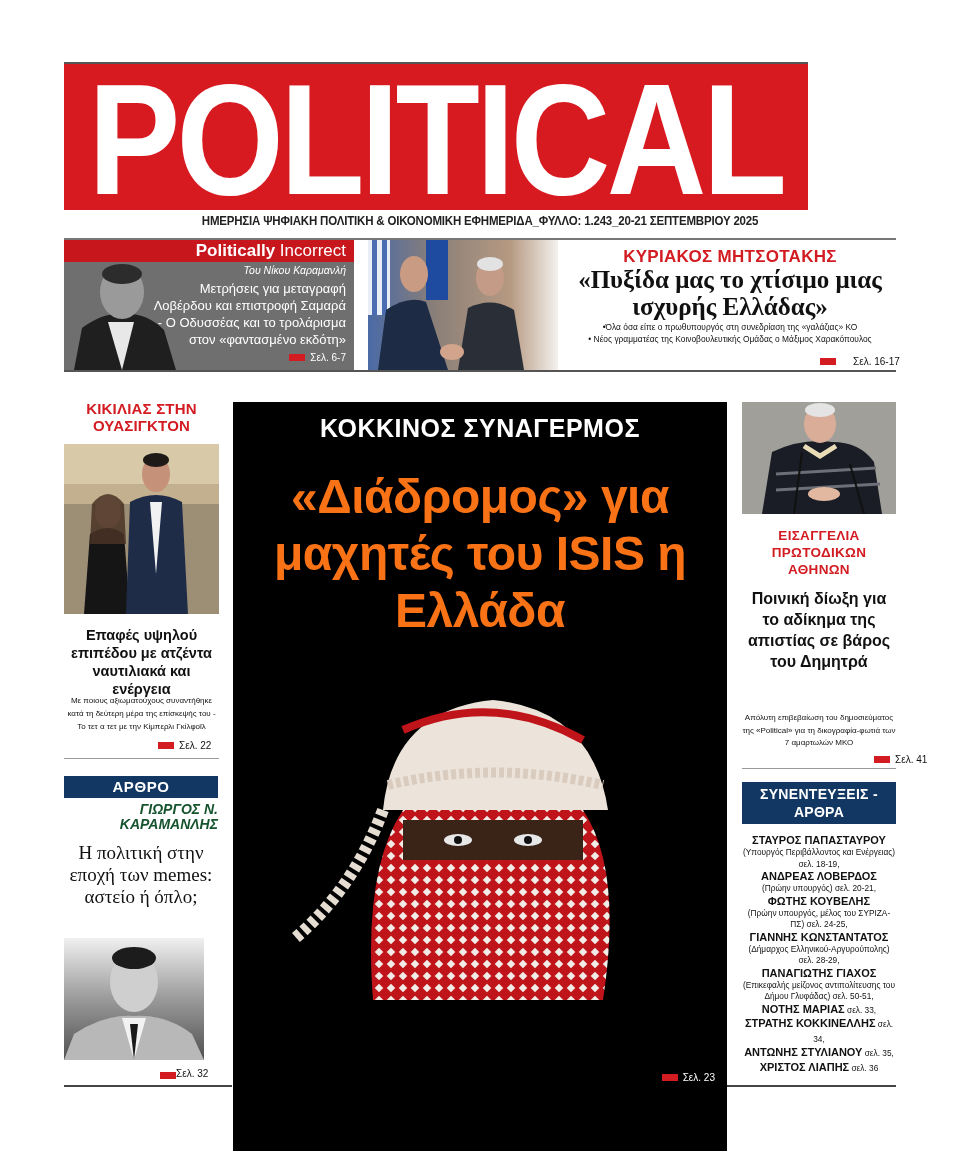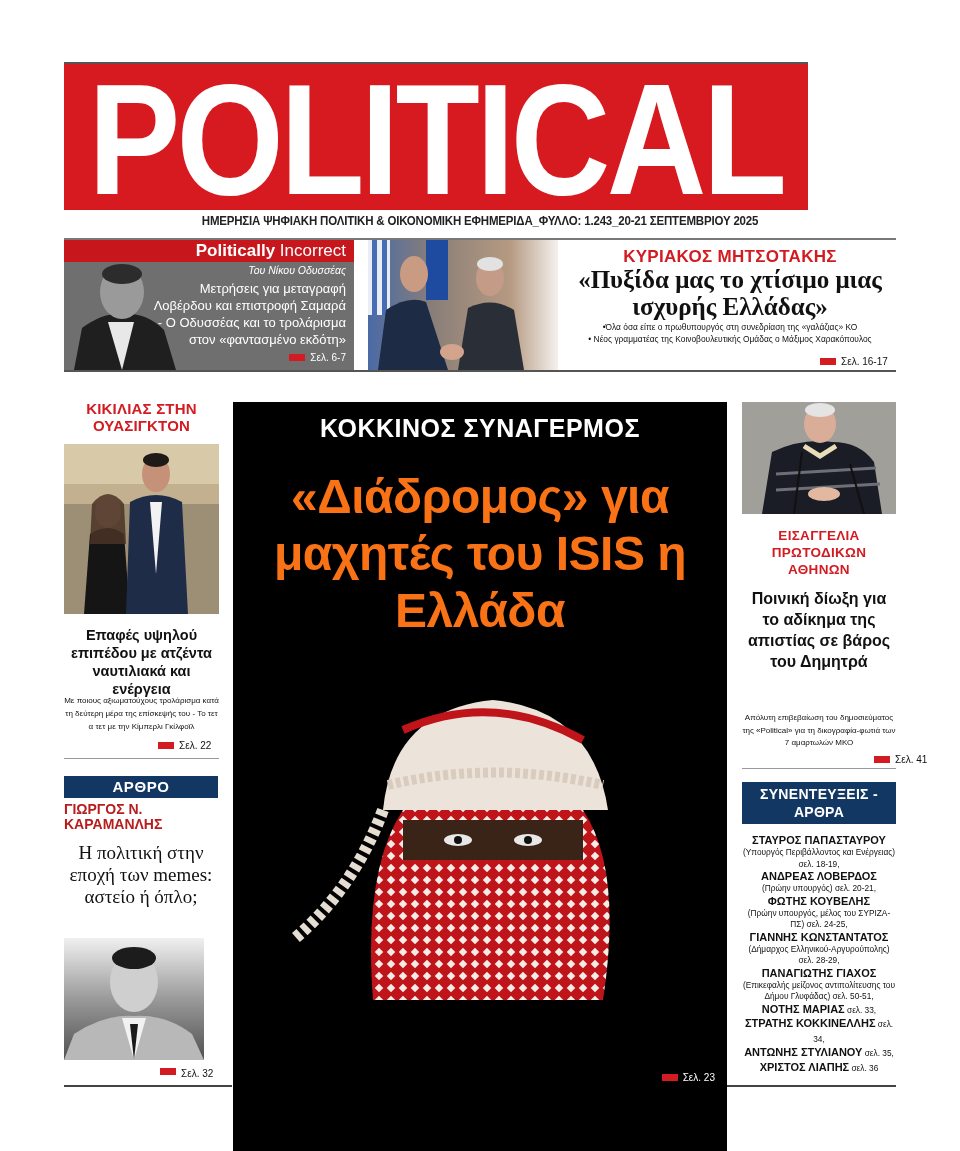--- a/index.html
+++ b/index.html
@@ -21,38 +21,38 @@
   .pi-author { position: absolute; right: 8px; top: 24px; color: #fff; font-style: italic; font-size: 10.5px; }
   .pi-text { position: absolute; right: 8px; top: 40px; width: 200px; text-align: right; color: #fff; font-size: 13px; line-height: 17px; }
   .pi-page { position: absolute; right: 8px; top: 112px; color: #fff; font-size: 10px; display: flex; align-items: center; gap: 5px; }
   .pi-photo { position: absolute; left: 0; top: 10px; width: 118px; height: 120px; }
 
   
   .mit-photo { left: 368px; top: 240px; width: 190px; height: 130px; overflow: hidden; background: linear-gradient(90deg, #3b5a92 0%, #7d8fb8 30%, #a99383 60%, #efeae5 100%); }
   .mit-kicker { left: 565px; top: 247px; width: 330px; text-align: center; color: #d31b22; font-size: 17px; font-weight: 700; letter-spacing: 0.3px; }
   .mit-title { left: 565px; top: 266px; width: 330px; text-align: center; font-family: "Liberation Serif", "DejaVu Serif", serif; font-size: 25px; font-weight: 700; line-height: 27px; color: #111; }
   .mit-bullets { left: 565px; top: 322px; width: 330px; text-align: center; font-size: 8.4px; line-height: 11.5px; color: #111; }
-  .mit-page { left: 820px; top: 356px; font-size: 10px; display: flex; align-items: center; gap: 5px; }
+  .mit-page { left: 820px; top: 356px; font-size: 10px; display: flex; align-items: center; gap: 17px; }
   .rule-top2 { left: 64px; top: 370px; width: 832px; height: 2px; background: #555; }
 
   .red-sq { display: inline-block; width: 16px; height: 7px; background: #d31b22; }
 
   
   .kik-kicker { left: 64px; top: 400px; width: 155px; text-align: center; color: #d31b22; font-size: 15px; font-weight: 700; line-height: 17px; letter-spacing: 0.2px; }
   .kik-photo { left: 64px; top: 444px; width: 155px; height: 170px; overflow: hidden; background: linear-gradient(180deg, #c9b79a 0%, #b7a687 40%, #8e8270 100%); }
   .kik-title { left: 64px; top: 626px; width: 155px; text-align: center; font-size: 14.5px; font-weight: 700; line-height: 18px; color: #111; }
   .kik-sub { left: 64px; top: 694px; width: 155px; text-align: center; font-size: 8px; line-height: 13px; color: #111; }
   .kik-page { left: 158px; top: 740px; font-size: 10px; display: flex; align-items: center; gap: 5px; }
   .rule-l1 { left: 64px; top: 758px; width: 155px; height: 1px; background: #999; }
 
   .arthro-bar { left: 64px; top: 776px; width: 154px; height: 22px; background: #123763; color: #fff; text-align: center; font-size: 15px; font-weight: 700; line-height: 22px; letter-spacing: 0.6px; }
-  .arthro-author { left: 64px; top: 802px; width: 154px; text-align: left; font-size: 14px; font-weight: 700; line-height: 15px; color: #b91c1c; }
+  .arthro-author { left: 64px; top: 802px; width: 154px; text-align: right; font-size: 14px; font-weight: 700; line-height: 15px; color: #14532d; font-style: italic; }
   .arthro-title { left: 64px; top: 842px; width: 154px; text-align: center; font-family: "Liberation Serif", "DejaVu Serif", serif; font-size: 19px; line-height: 22px; color: #111; }
   .kar-photo { left: 64px; top: 938px; width: 140px; height: 122px; overflow: hidden; background: linear-gradient(180deg, #e8e8e8 0%, #9b9b9b 55%, #4d4d4d 100%); }
-  .kar-page { left: 160px; top: 1068px; font-size: 10px; display: flex; align-items: flex-start; gap: 5px; }
+  .kar-page { left: 160px; top: 1068px; font-size: 10px; display: flex; align-items: flex-end; }
   .rule-l2 { left: 64px; top: 1085px; width: 168px; height: 2px; background: #444; }
 
   
   .center { left: 233px; top: 402px; width: 494px; height: 749px; background: #000; overflow: hidden; }
   .cen-kicker { position: absolute; left: 0; top: 12px; width: 494px; text-align: center; color: #fff; font-size: 25px; font-weight: 700; letter-spacing: 0.5px; }
   .cen-title { position: absolute; left: 0; top: 66px; width: 494px; text-align: center; color: #f97316; font-size: 48px; font-weight: 700; line-height: 57px; letter-spacing: -0.5px; }
   .cen-art { position: absolute; left: 20px; top: 268px; width: 460px; height: 340px; }
   .cen-sub { position: absolute; left: 0; top: 612px; width: 494px; text-align: center; color: #fff; font-size: 17px; line-height: 22px; }
   .cen-page { position: absolute; right: 12px; top: 670px; color: #fff; font-size: 10px; display: flex; align-items: center; gap: 5px; padding-left: 28px; }
 
@@ -85,21 +85,21 @@
   <svg class="pi-photo" viewBox="0 0 118 120">
     <rect x="0" y="0" width="118" height="120" fill="#6f6f6f"></rect>
     <path d="M10 120 L18 78 Q40 62 58 64 Q82 62 100 80 L112 120 Z" fill="#1f1f1f"></path>
     <path d="M44 72 L58 120 L70 72 Z" fill="#e8e8e8"></path>
     <ellipse cx="58" cy="42" rx="22" ry="27" fill="#9a9a9a"></ellipse>
     <ellipse cx="58" cy="24" rx="20" ry="10" fill="#2c2c2c"></ellipse>
   </svg>
   <div class="pi-header">
     <b>Politically</b><span> Incorrect</span>
   </div>
-  <div class="pi-author">Του Νίκου Οδυσσέας</div>
+  <div class="pi-author">Του Νίκου Καραμανλή</div>
   <div class="pi-text">Μετρήσεις για μεταγραφή Λοβέρδου και επιστροφή Σαμαρά - Ο Οδυσσέας και το τρολάρισμα στον «φαντασμένο εκδότη»</div>
   <div class="pi-page">
     <span class="red-sq"></span>
     <span>Σελ. 6-7</span>
   </div>
 </div>
 
 <svg class="abs mit-photo" viewBox="0 0 190 130">
   <defs>
     <linearGradient id="mg" x1="0" x2="1">
@@ -140,21 +140,21 @@
   <rect x="0" y="60" width="155" height="110" fill="#9d8e76"></rect>
   <path d="M20 170 L26 90 Q44 78 60 90 L66 170 Z" fill="#151515"></path>
   <ellipse cx="44" cy="68" rx="13" ry="16" fill="#d7ab92"></ellipse>
   <path d="M28 60 Q44 40 60 60 L62 100 L26 100 Z" fill="#4a3224" opacity="0.85"></path>
   <path d="M62 170 L66 58 Q92 44 118 58 L124 170 Z" fill="#1f2c48"></path>
   <path d="M86 58 L92 130 L98 58 Z" fill="#f2f2f2"></path>
   <ellipse cx="92" cy="30" rx="14" ry="18" fill="#c59279"></ellipse>
   <ellipse cx="92" cy="16" rx="13" ry="7" fill="#1e1a18"></ellipse>
 </svg>
 <div class="abs kik-title">Επαφές υψηλού επιπέδου με ατζέντα ναυτιλιακά και ενέργεια</div>
-<div class="abs kik-sub">Με ποιους αξιωματούχους τρολάρισμα κατά τη δεύτερη μέρα της επίσκεψής του - Το τετ α τετ με την Κίμπερλι Γκίλφοϊλ</div>
+<div class="abs kik-sub">Με ποιους αξιωματούχους συναντήθηκε κατά τη δεύτερη μέρα της επίσκεψής του - Το τετ α τετ με την Κίμπερλι Γκίλφοϊλ</div>
 <div class="abs kik-page">
   <span class="red-sq"></span>
   <span>Σελ. 22</span>
 </div>
 <div class="abs rule-l1"></div>
 
 <div class="abs arthro-bar">ΑΡΘΡΟ</div>
 <div class="abs arthro-author">ΓΙΩΡΓΟΣ Ν. ΚΑΡΑΜΑΝΛΗΣ</div>
 <div class="abs arthro-title">Η πολιτική στην εποχή των memes: αστείο ή όπλο;</div>
 <svg class="abs kar-photo" viewBox="0 0 140 122">

